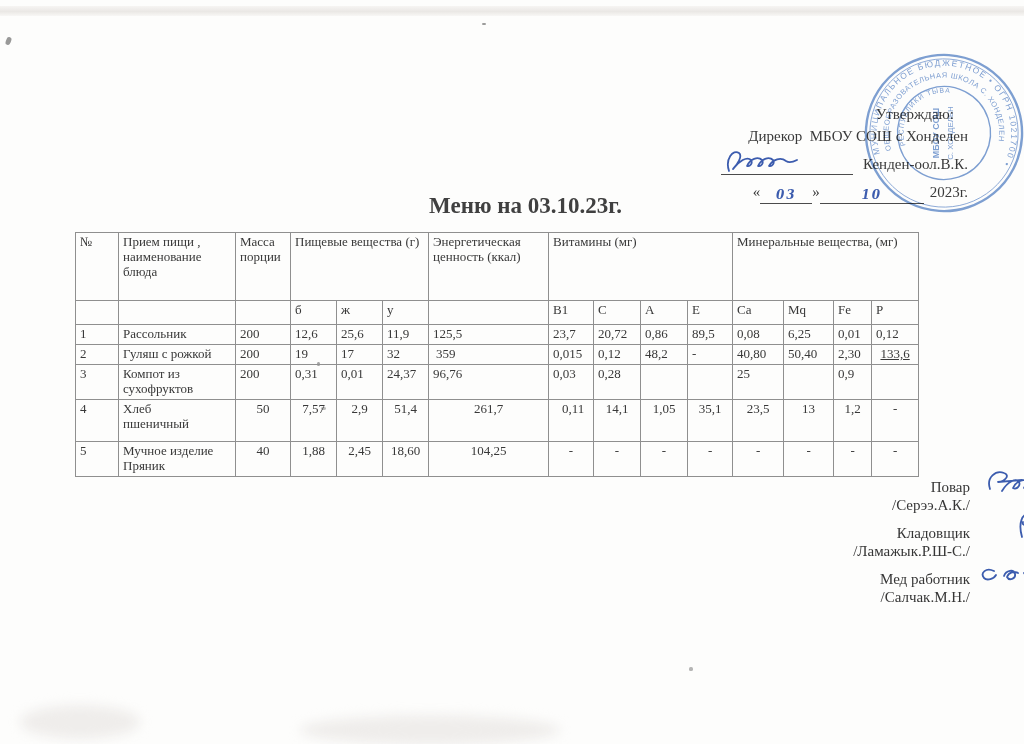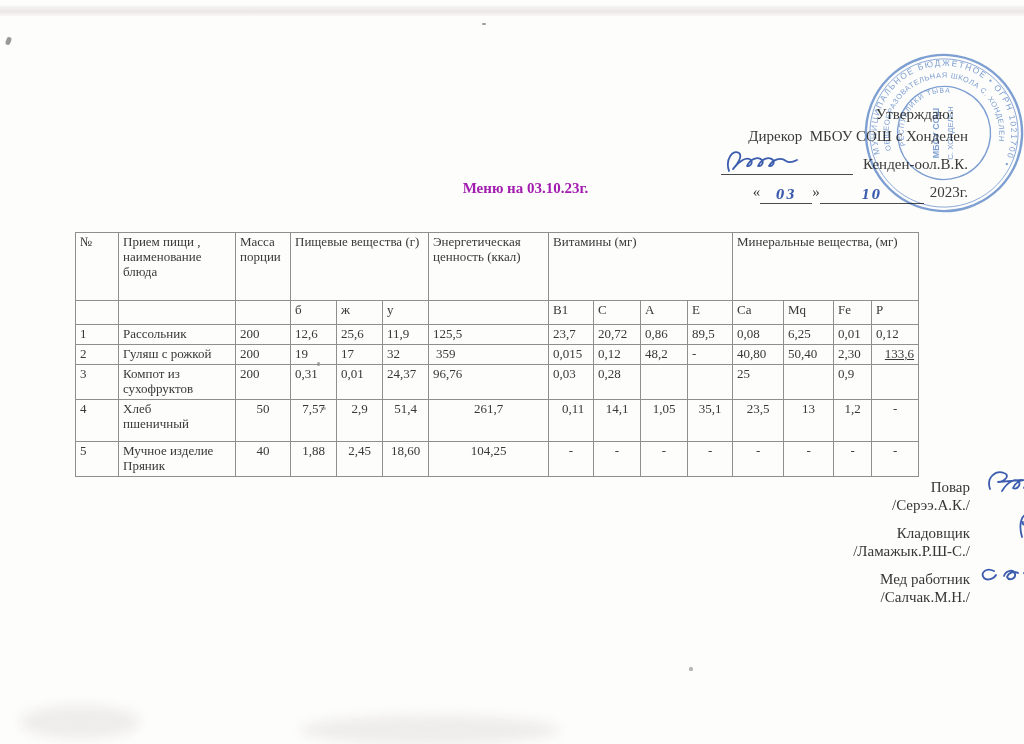--- a/index.html
+++ b/index.html
@@ -21,22 +21,22 @@
   .approval .l2{text-align:right;white-space:pre;}
   .sig-row{display:flex;justify-content:flex-end;align-items:flex-end;margin-top:6px;}
   .sig-row .uline{position:relative;width:132px;border-bottom:1px solid #4b4b4b;height:20px;margin-right:10px;}
   .date-row{display:flex;justify-content:flex-end;align-items:flex-end;margin-top:7px;}
   .date-row .uline{position:relative;border-bottom:1px solid #4b4b4b;height:19px;text-align:center;}
   .hand{font-family:"DejaVu Serif",serif;font-style:italic;font-weight:bold;color:#3c5cae;font-size:12px;letter-spacing:2px;}
   .scribble{position:absolute;left:0;bottom:-3px;overflow:visible;}
   .scribble path{fill:none;stroke:#3c5cae;stroke-width:1.8;stroke-linecap:round;stroke-linejoin:round;}
 
   
-  .doc-title{position:absolute;left:75px;top:180px;width:843px;text-align:center;
-    padding-left:58px;box-sizing:border-box;font-size:15px;font-weight:bold;color:#a21caf;}
+  .doc-title{position:absolute;left:75px;top:193px;width:843px;text-align:center;
+    padding-left:58px;box-sizing:border-box;font-size:23px;font-weight:bold;color:#404040;}
 
   
   table.menu{position:absolute;left:75px;top:232px;width:843px;border-collapse:collapse;table-layout:fixed;
     font-size:13px;line-height:1.15;color:#383838;}
   table.menu td,table.menu th{border:1px solid #8f8f8f;padding:2px 4px;vertical-align:top;
     font-weight:normal;text-align:left;overflow:hidden;}
   tr.hdr1{height:68px;}
   tr.hdr2{height:24px;}
   td.energy-hd{vertical-align:bottom;padding-bottom:3px;}
   td.name-cell{white-space:pre-line;}
@@ -184,21 +184,21 @@
         <td style="text-align: left;">17</td>
         <td style="text-align: left;">32</td>
         <td style="text-align: left; padding-left: 7px;">359</td>
         <td style="text-align: left;">0,015</td>
         <td style="text-align: left;">0,12</td>
         <td style="text-align: left;">48,2</td>
         <td style="text-align: left;">-</td>
         <td style="text-align: left;">40,80</td>
         <td style="text-align: left;">50,40</td>
         <td style="text-align: left;">2,30</td>
-        <td style="text-align: right; text-decoration: underline;">133,6</td>
+        <td style="text-align: center; text-decoration: underline;">133,6</td>
       </tr>
       <tr>
         <td>3</td>
         <td class="name-cell">Компот из
 сухофруктов</td>
         <td style="text-align: left;">200</td>
         <td style="text-align: left;">0,31</td>
         <td style="text-align: left;">0,01</td>
         <td style="text-align: left;">24,37</td>
         <td style="text-align: left;">96,76</td>

